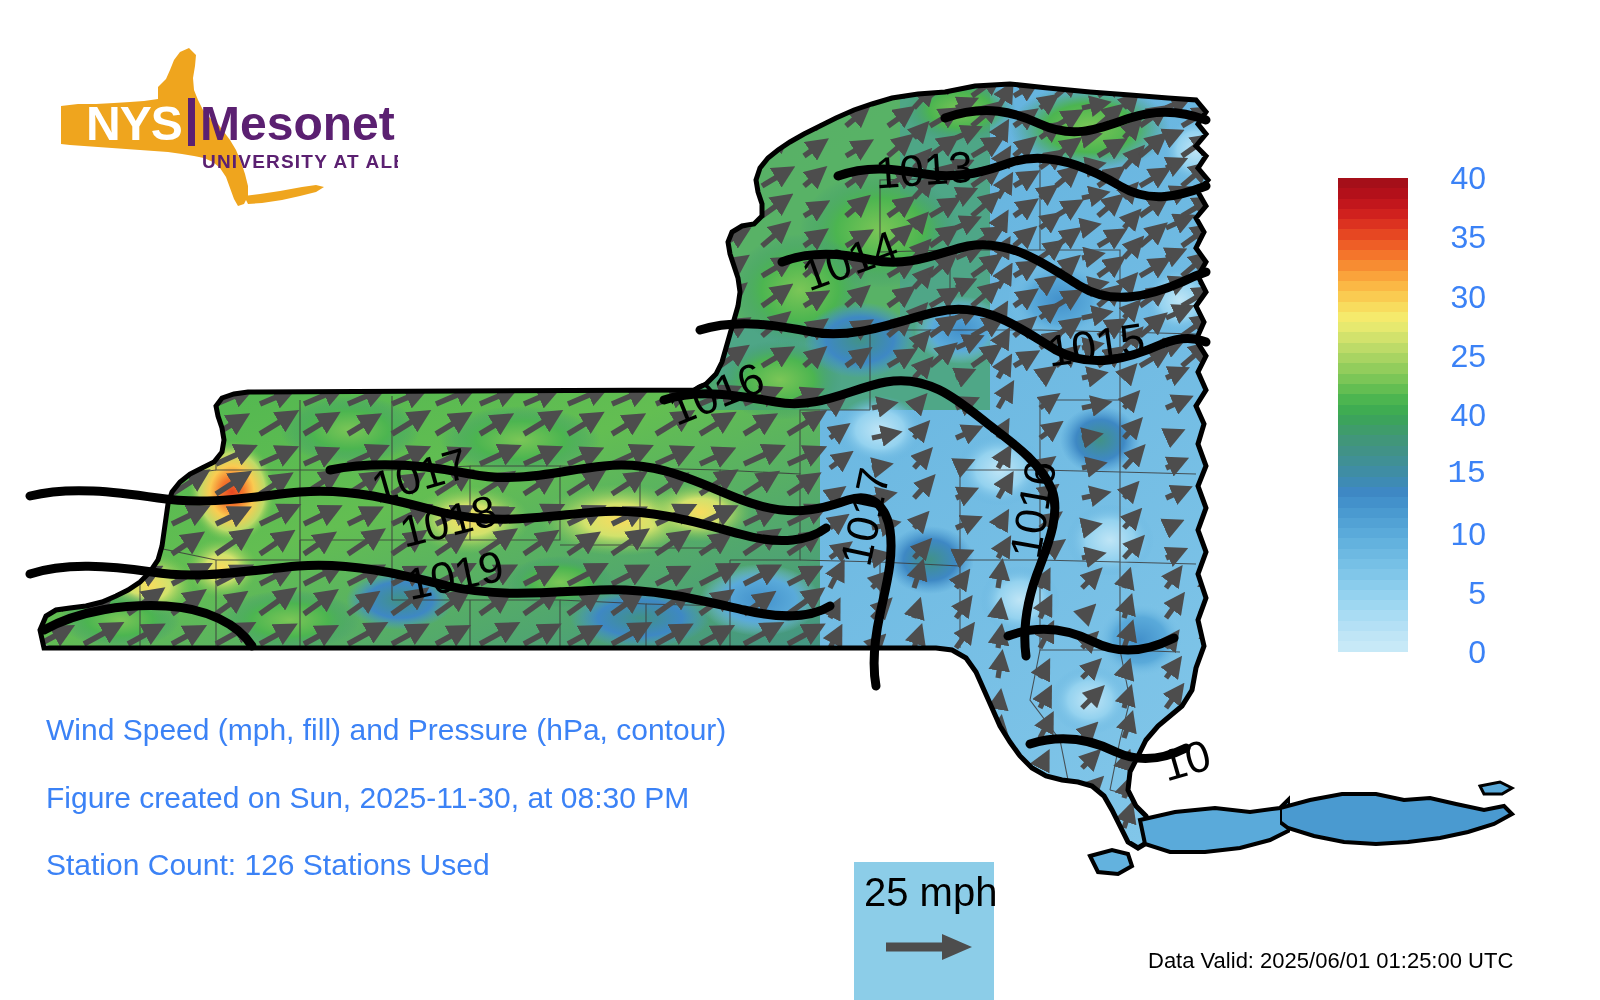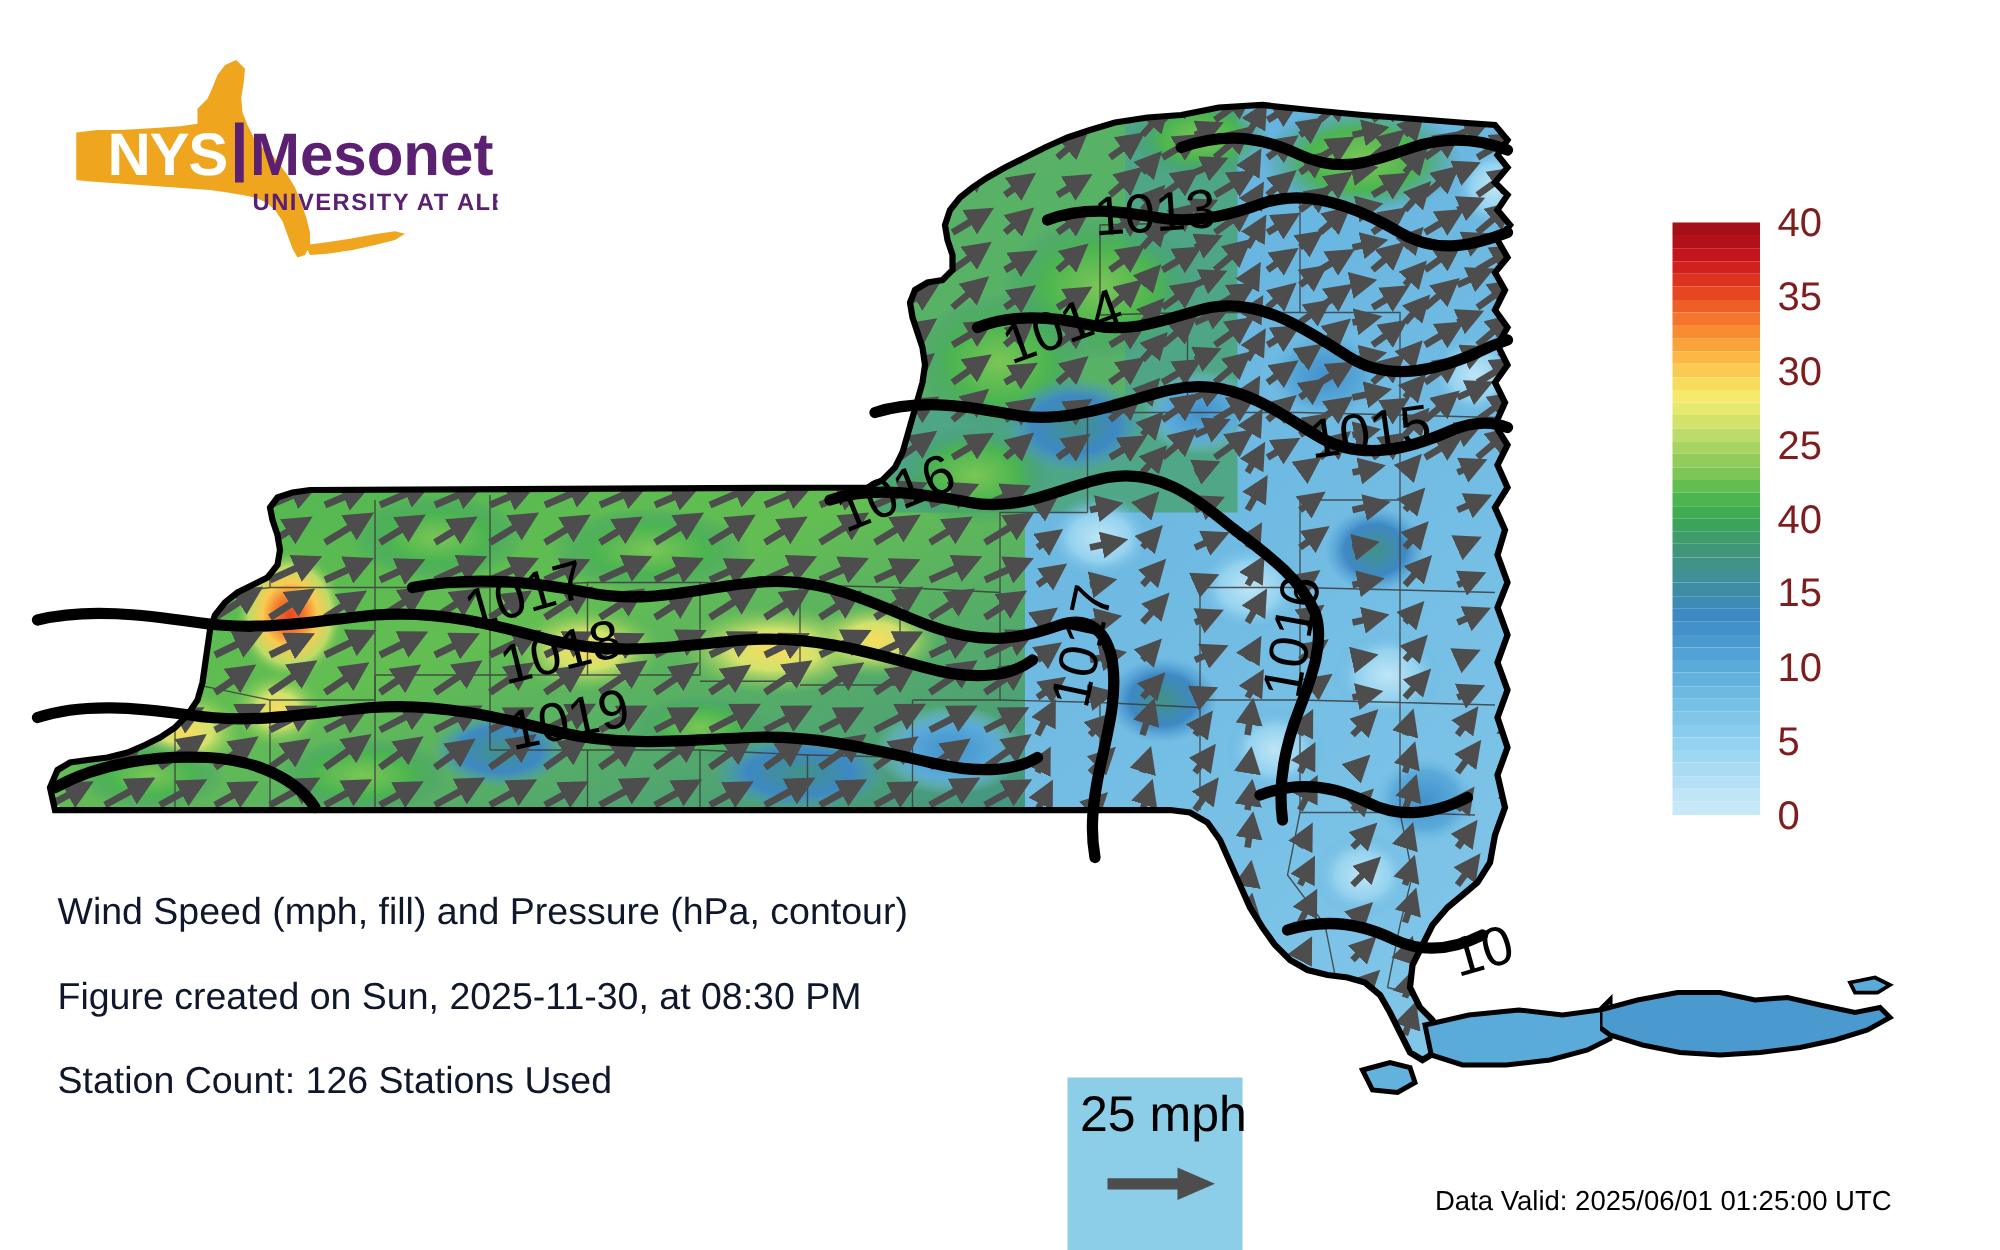--- a/index.html
+++ b/index.html
@@ -51,36 +51,37 @@
   }
   #colorbar-ticks {
     position: absolute;
     left: 84px; top: 0;
     width: 150px; height: 474px;
   }
   #colorbar-ticks .tick {
     position: absolute;
     left: 0;
     font-size: 32px;
-    color: #7f1d1d;
+    color: #3b82f6;
     line-height: 1;
     transform: translateY(-50%);
     white-space: nowrap;
     width: 64px;
+    text-align: right;
   }
 
   
   #caption {
     position: absolute;
     left: 46px; top: 714px;
     width: 820px;
   }
   #caption .cap-line {
     font-size: 30px;
-    color: #0f172a;
+    color: #3b82f6;
     line-height: 1.05;
     margin-bottom: 36px;
     white-space: nowrap;
   }
 
   
   #vector-legend {
     position: absolute;
     left: 854px; top: 862px;
     width: 140px; height: 138px;
@@ -999,21 +1000,21 @@
         <div class="band" style="height: 10.3043px; background: rgb(180, 224, 245);"></div>
         <div class="band" style="height: 10.3043px; background: rgb(191, 229, 246);"></div>
         <div class="band" style="height: 10.3043px; background: rgb(199, 233, 247);"></div>
       </div>
     <div id="colorbar-ticks">
         <div class="tick" style="top: 0px;">40</div>
         <div class="tick" style="top: 59.25px;">35</div>
         <div class="tick" style="top: 118.5px;">30</div>
         <div class="tick" style="top: 177.75px;">25</div>
         <div class="tick" style="top: 237px;">40</div>
-        <div class="tick" style="top: 296.25px;">15</div>
+        <div class="tick" style="top: 296.25px; font-family: Liberation Mono, monospace;">15</div>
         <div class="tick" style="top: 355.5px;">10</div>
         <div class="tick" style="top: 414.75px;">5</div>
         <div class="tick" style="top: 474px;">0</div>
       </div>
   </div>
 
   <div id="caption">
     <div class="cap-line">Wind Speed (mph, fill) and Pressure (hPa, contour)</div>
     <div class="cap-line">Figure created on Sun, 2025-11-30, at 08:30 PM</div>
     <div class="cap-line">Station Count: 126 Stations Used</div>

